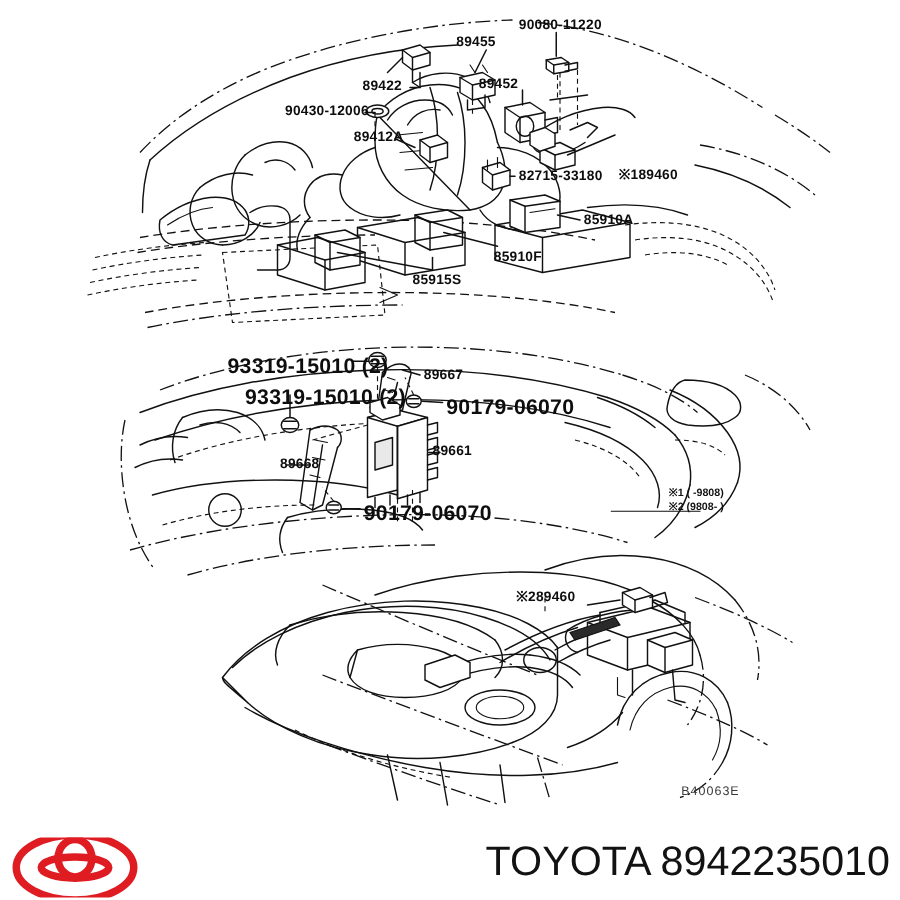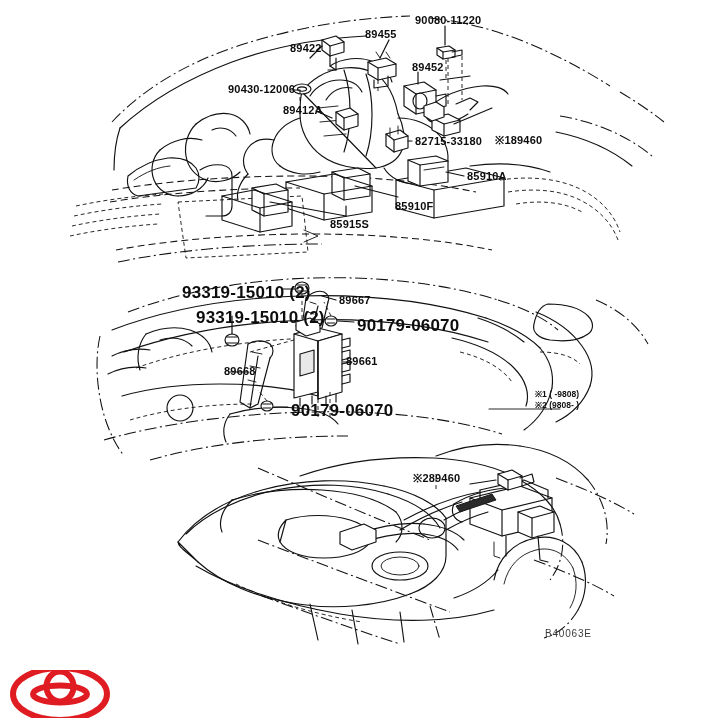--- a/index.html
+++ b/index.html
@@ -464,26 +464,26 @@
       <path class="s" d="M400,612 L404,642"></path>
       <path class="dd" d="M430,606 L440,640"></path>
       <path class="s" d="M454,598 C472,592 488,582 498,570"></path>
 
       <path class="ld" d="M470,484 L496,480"></path>
       <path class="dt" d="M436,489 L436,474"></path>
     </g>
 
   </svg>
 
-  <div class="lbl" style="left:270px;top:43px;padding-left:20px;">89422</div>
+  <div class="lbl" style="left:270px;top:64px;padding-left:20px;">89422</div>
   <div class="lbl" style="left:228px;top:84px;">90430-12006</div>
   <div class="lbl" style="left:283px;top:105px;">89412A</div>
   <div class="lbl" style="left:365px;top:29px;">89455</div>
   <div class="lbl" style="left:415px;top:15px;">90080-11220</div>
-  <div class="lbl" style="left:412px;top:62px;">89452</div>
+  <div class="lbl" style="left:383px;top:62px;">89452</div>
   <div class="lbl" style="left:495px;top:103px;margin-top:32px;">※189460</div>
   <div class="lbl" style="left:415px;top:136px;text-align:center;">82715-33180</div>
   <div class="lbl" style="left:467px;top:171px;">85910A</div>
   <div class="lbl" style="left:395px;top:201px;">85910F</div>
   <div class="lbl" style="left:330px;top:219px;">85915S</div>
 
   <div class="lbl sm" style="left:182px;top:284px;">93319-15010 (2)</div>
   <div class="lbl sm" style="left:196px;top:309px;">93319-15010 (2)</div>
   <div class="lbl" style="left:339px;top:295px;">89667</div>
   <div class="lbl sm" style="left:357px;top:317px;">90179-06070</div>
@@ -503,13 +503,14 @@
 </div>
 
 <div id="footer">
   <svg id="toyota-logo" viewBox="0 0 112 48">
     <g fill="none" stroke="#e01c23">
       <ellipse cx="52" cy="24" rx="47" ry="26" stroke-width="6"></ellipse>
       <ellipse cx="52" cy="16.5" rx="13.5" ry="15" stroke-width="6"></ellipse>
       <ellipse cx="52" cy="24" rx="27" ry="8.5" stroke-width="6"></ellipse>
     </g>
   </svg>
+  <div class="brandline">TOYOTA 8942235010</div>
 </div>
 
 </body></html>

